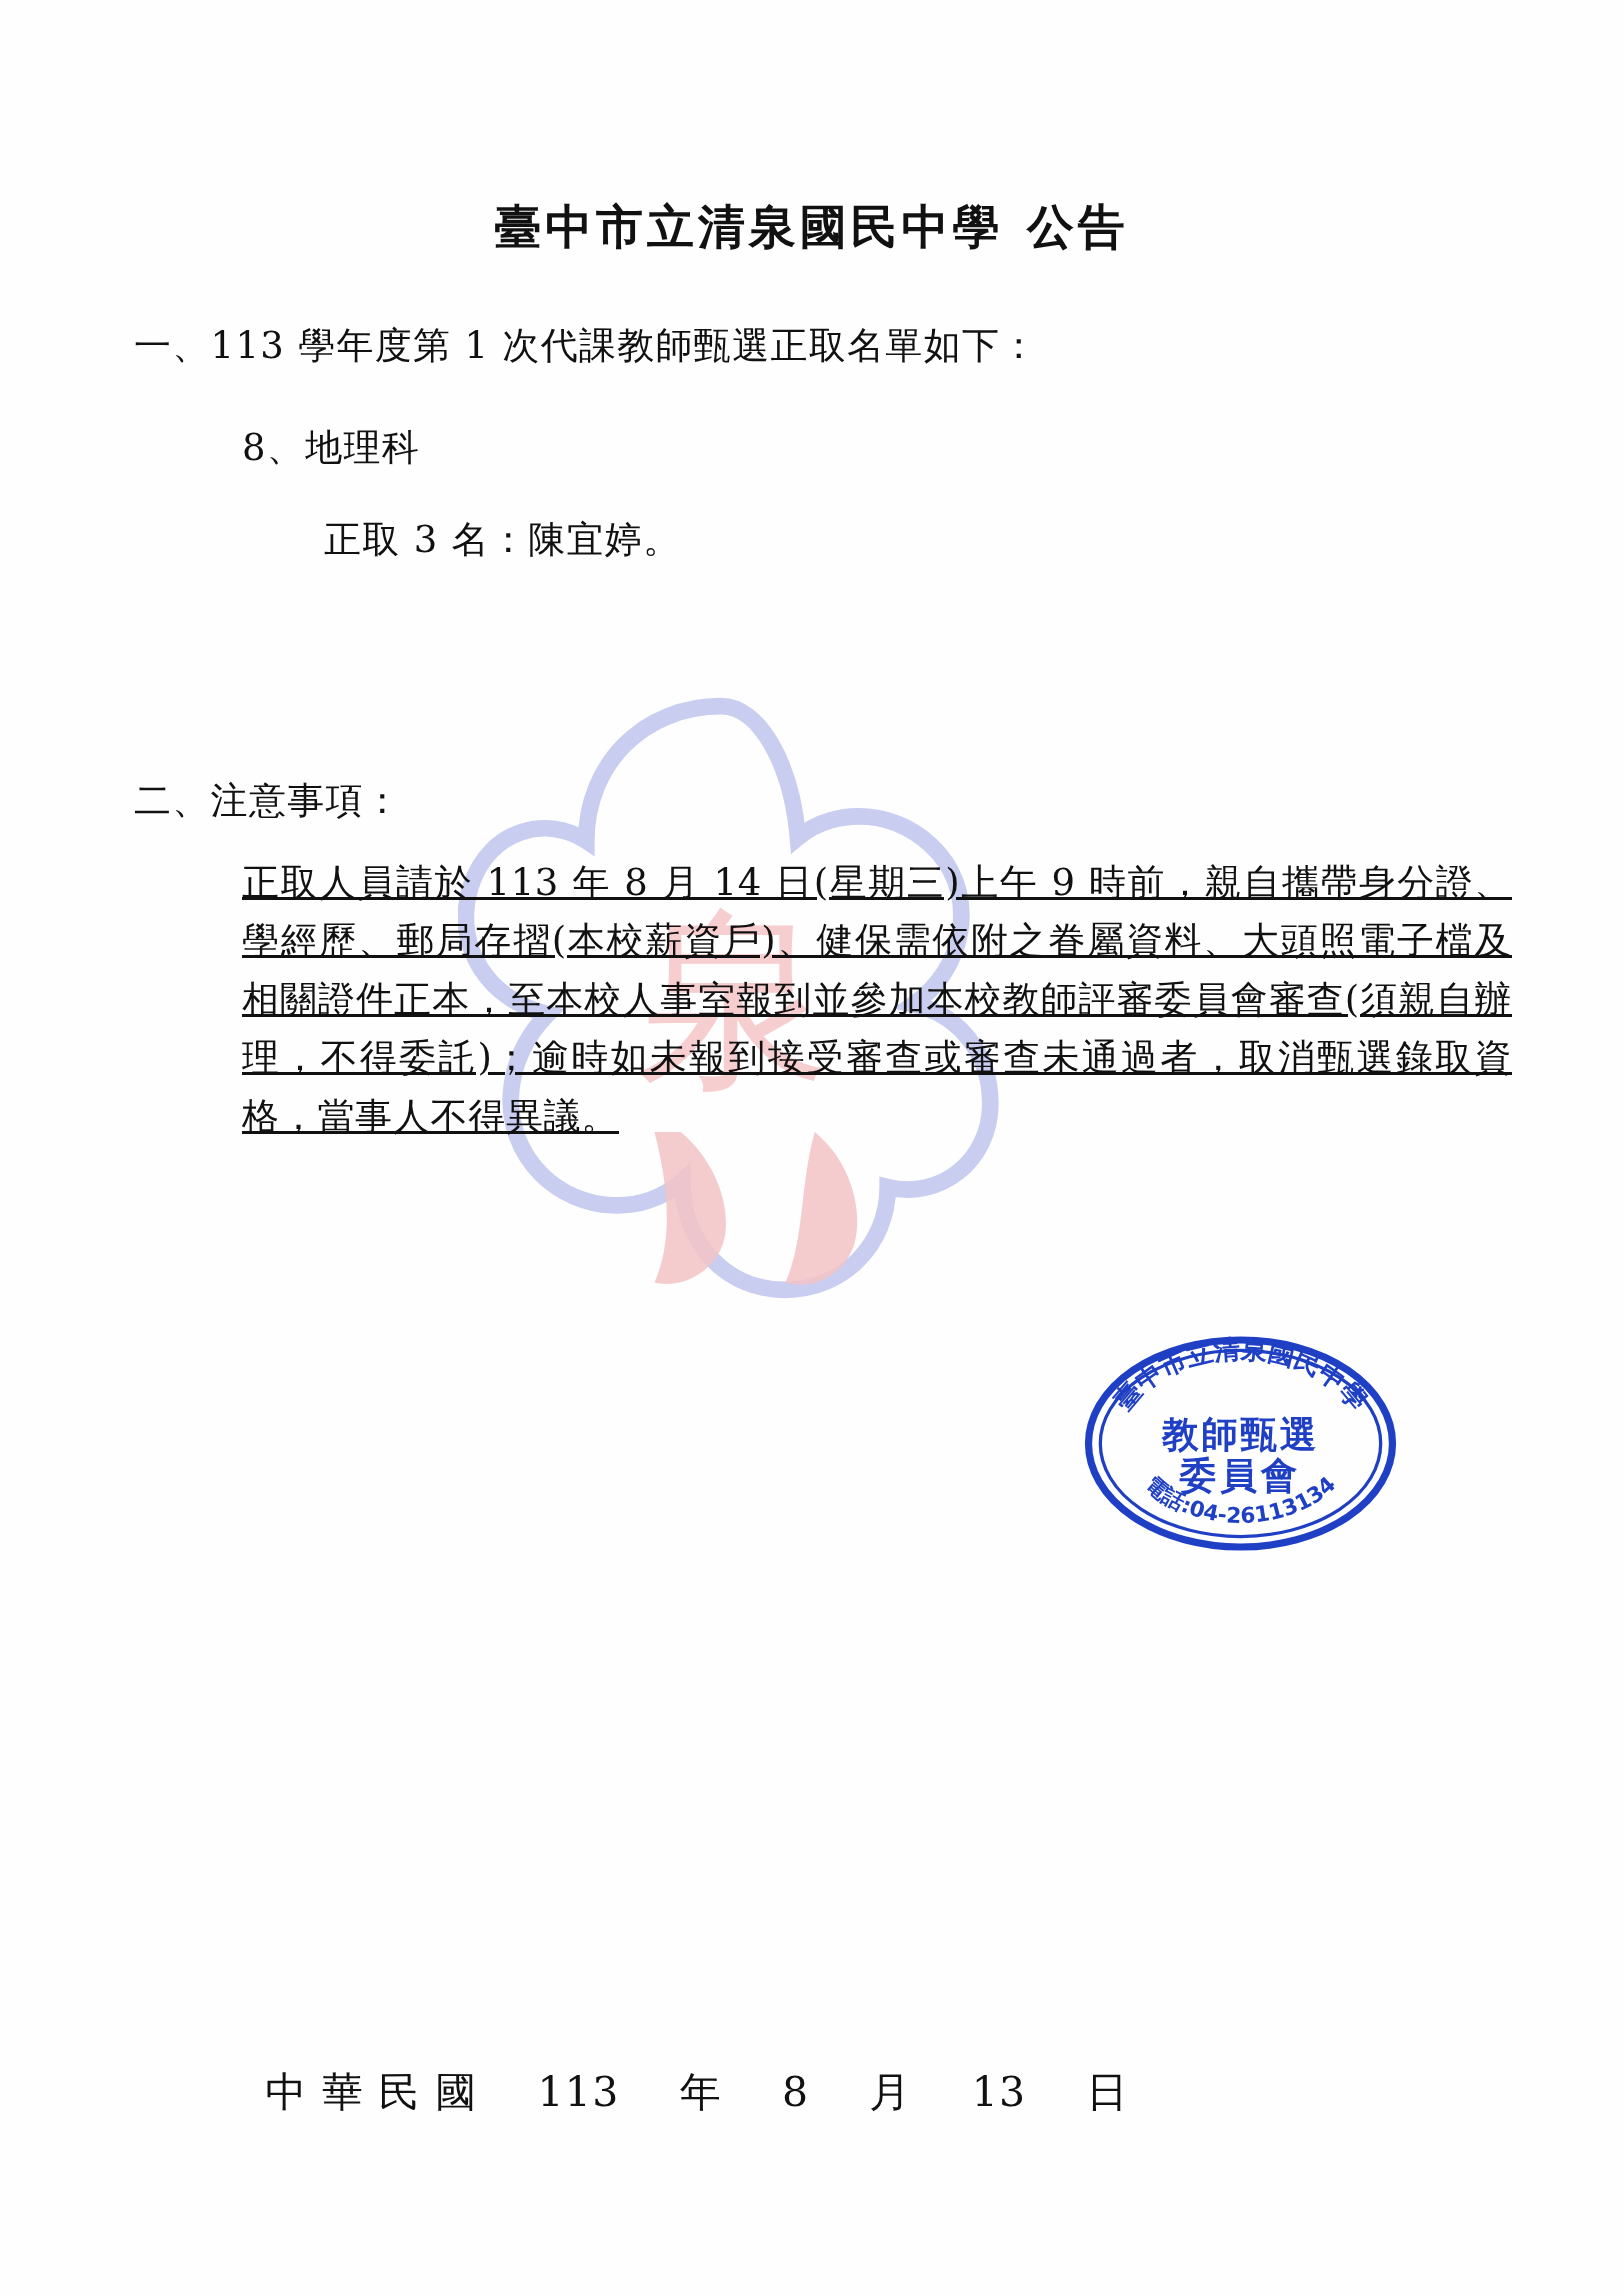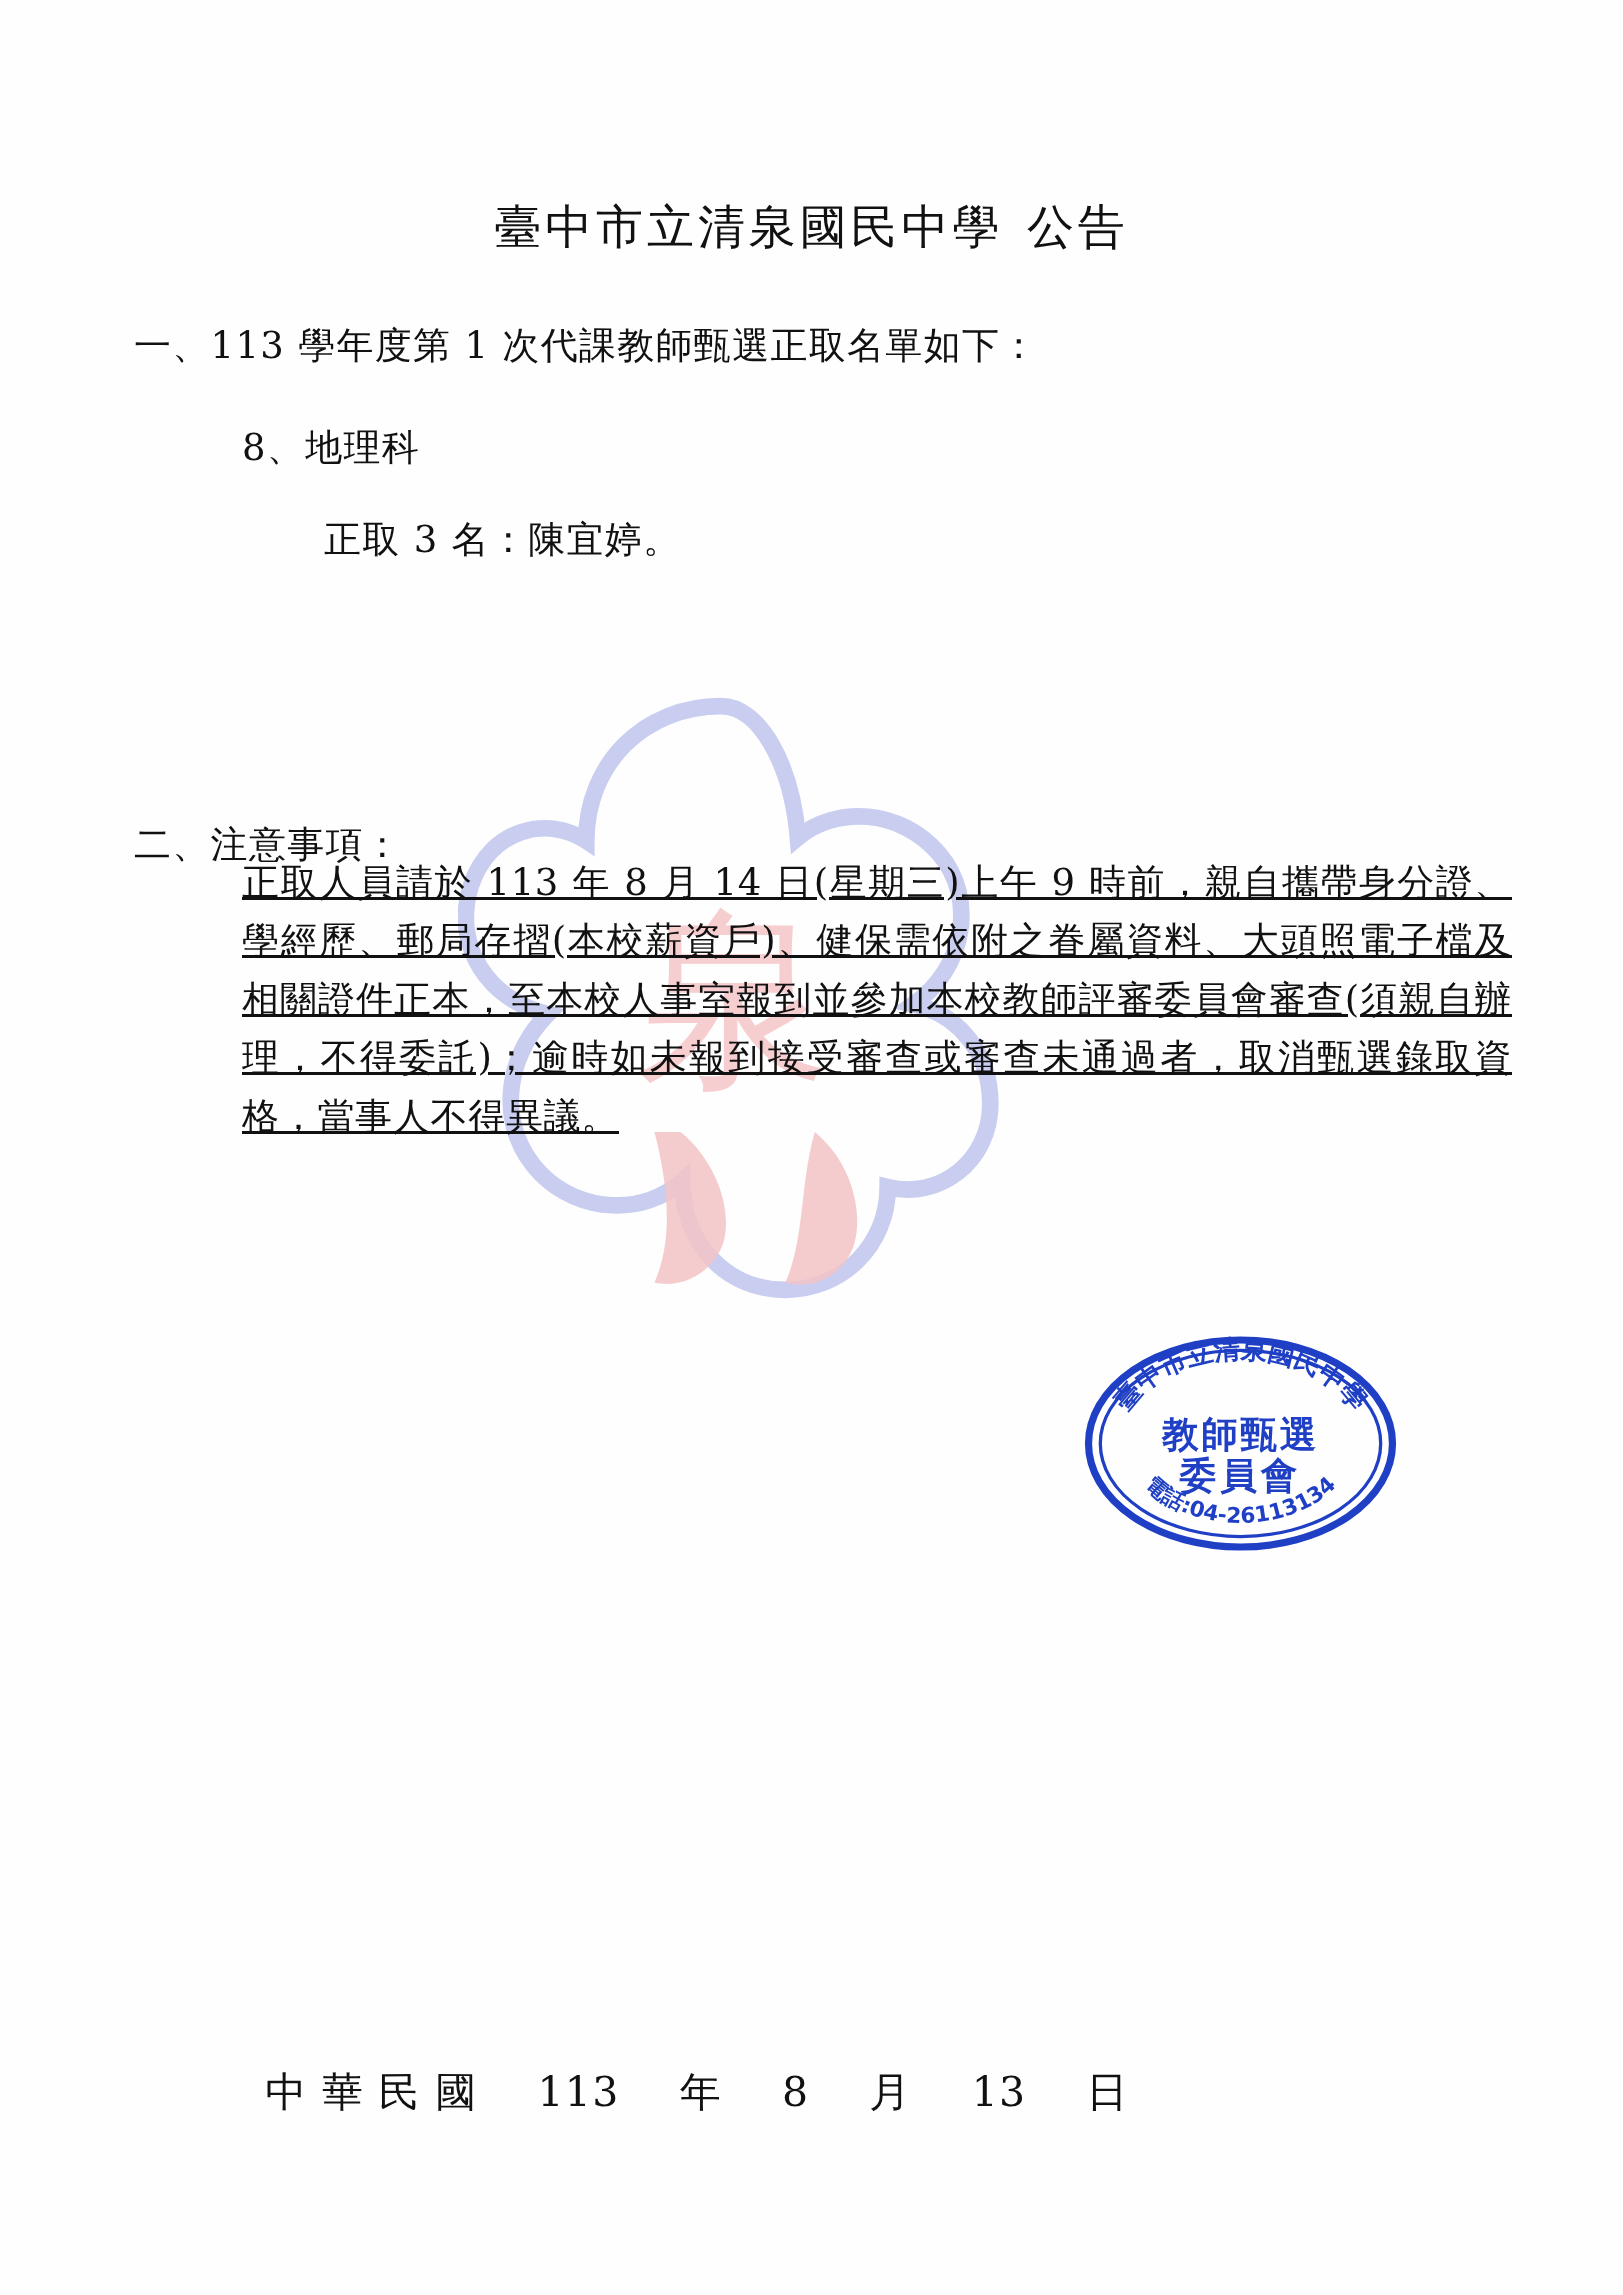--- a/index.html
+++ b/index.html
@@ -42,38 +42,38 @@
     z-index: 2;
   }
 
   .doc-title {
     position: absolute;
     left: 0;
     top: 196px;
     width: 1623px;
     text-align: center;
     font-size: 47px;
-    font-weight: normal;
+    font-weight: bold;
     letter-spacing: 3.9px;
     font-family: "DejaVu Serif", "Liberation Serif", serif;
   }
   .doc-title .sp { display: inline-block; width: 23.6px; }
 
   .line {
     position: absolute;
     font-size: 37px;
     line-height: 1.55;
     letter-spacing: 1.3px;
     white-space: pre;
   }
 
   .l-item1     { left: 134px;  top: 317px;  }
   .l-sub1      { left: 242px;  top: 419px;  }
   .l-name1     { left: 324px;  top: 511px;  }
-  .l-item2     { left: 134px;  top: 772px; margin-top: 44px; }
+  .l-item2     { left: 134px;  top: 772px; }
 
   .para {
     position: absolute;
     left: 242px;
     top: 854px;
     width: 1270px;
     font-size: 37px;
     line-height: 1.58;
     letter-spacing: 0.7px;
     text-align: justify;

